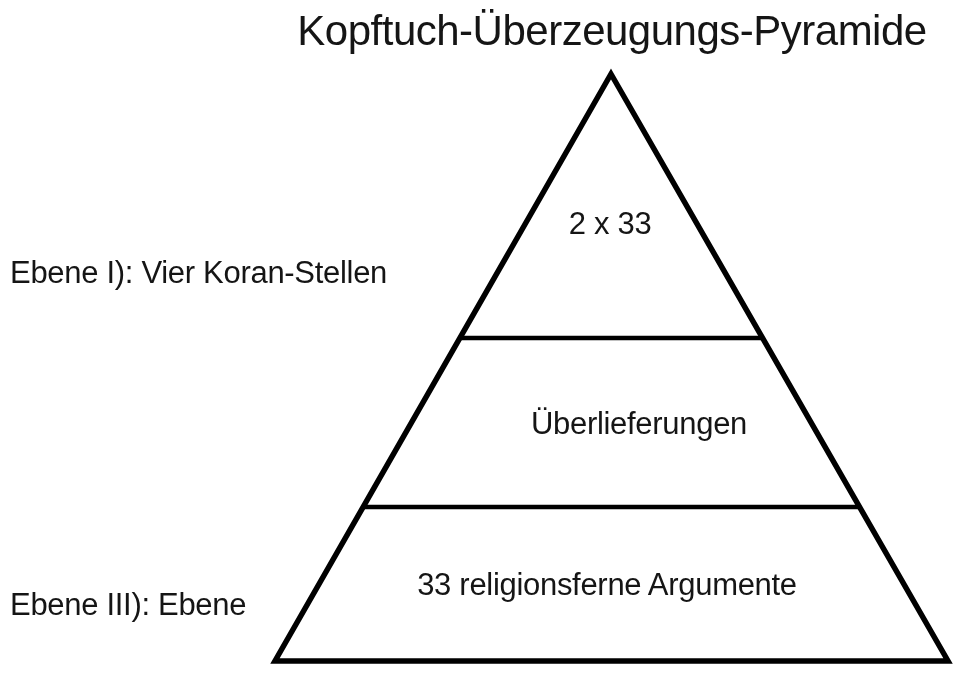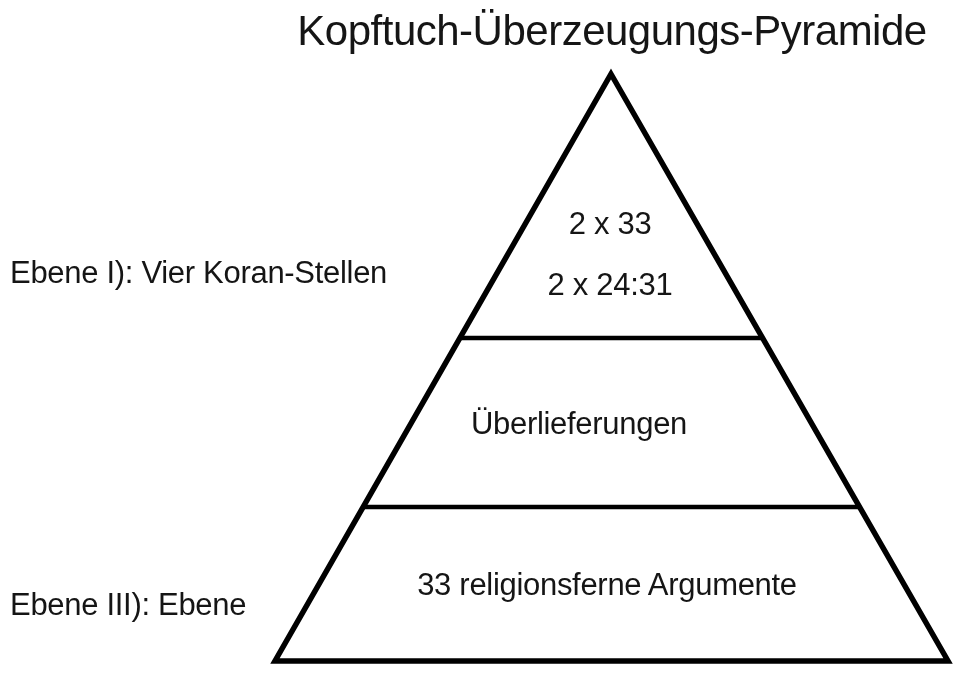--- a/index.html
+++ b/index.html
@@ -75,19 +75,18 @@
     <line x1="363" y1="507" x2="859" y2="507"></line>
   </svg>
 
   <div class="side-label" style="top:253px">Ebene I): Vier Koran-Stellen</div>
 
 
   <div class="side-label" style="top:585px">Ebene III): Ebene</div>
 
   <div class="tier-text" style="left:610px; top:224px">2 x 33</div>
 
-  <div class="tier-text" style="left:610px; top:285px">2 x 24:31</div>
 
-  <div class="tier-text" style="left:579px; top:424px">Überlieferungen</div>
+  <div class="tier-text" style="left:639px; top:424px">Überlieferungen</div>
 
   <div class="tier-text" style="left:607px; top:585px">33 religionsferne Argumente</div>
 
 </div>
 
 </body></html>

